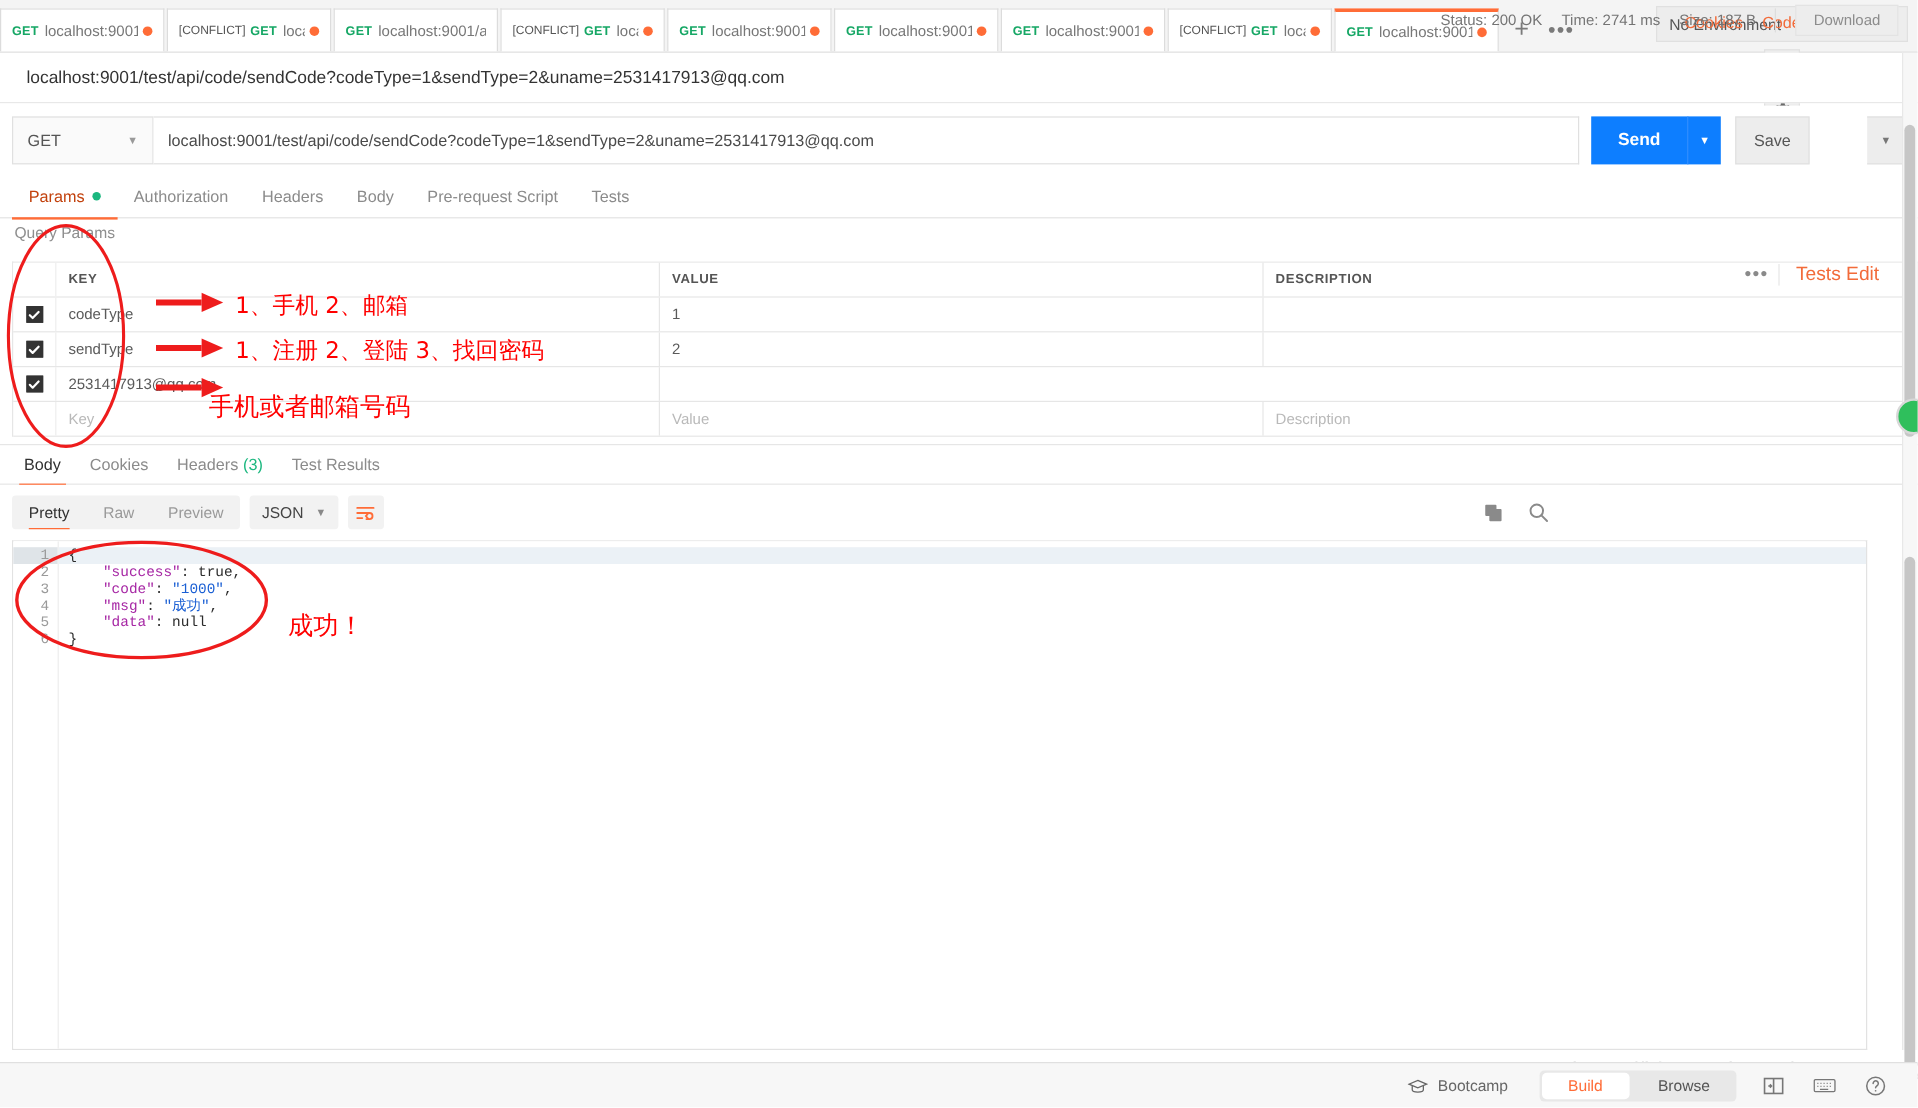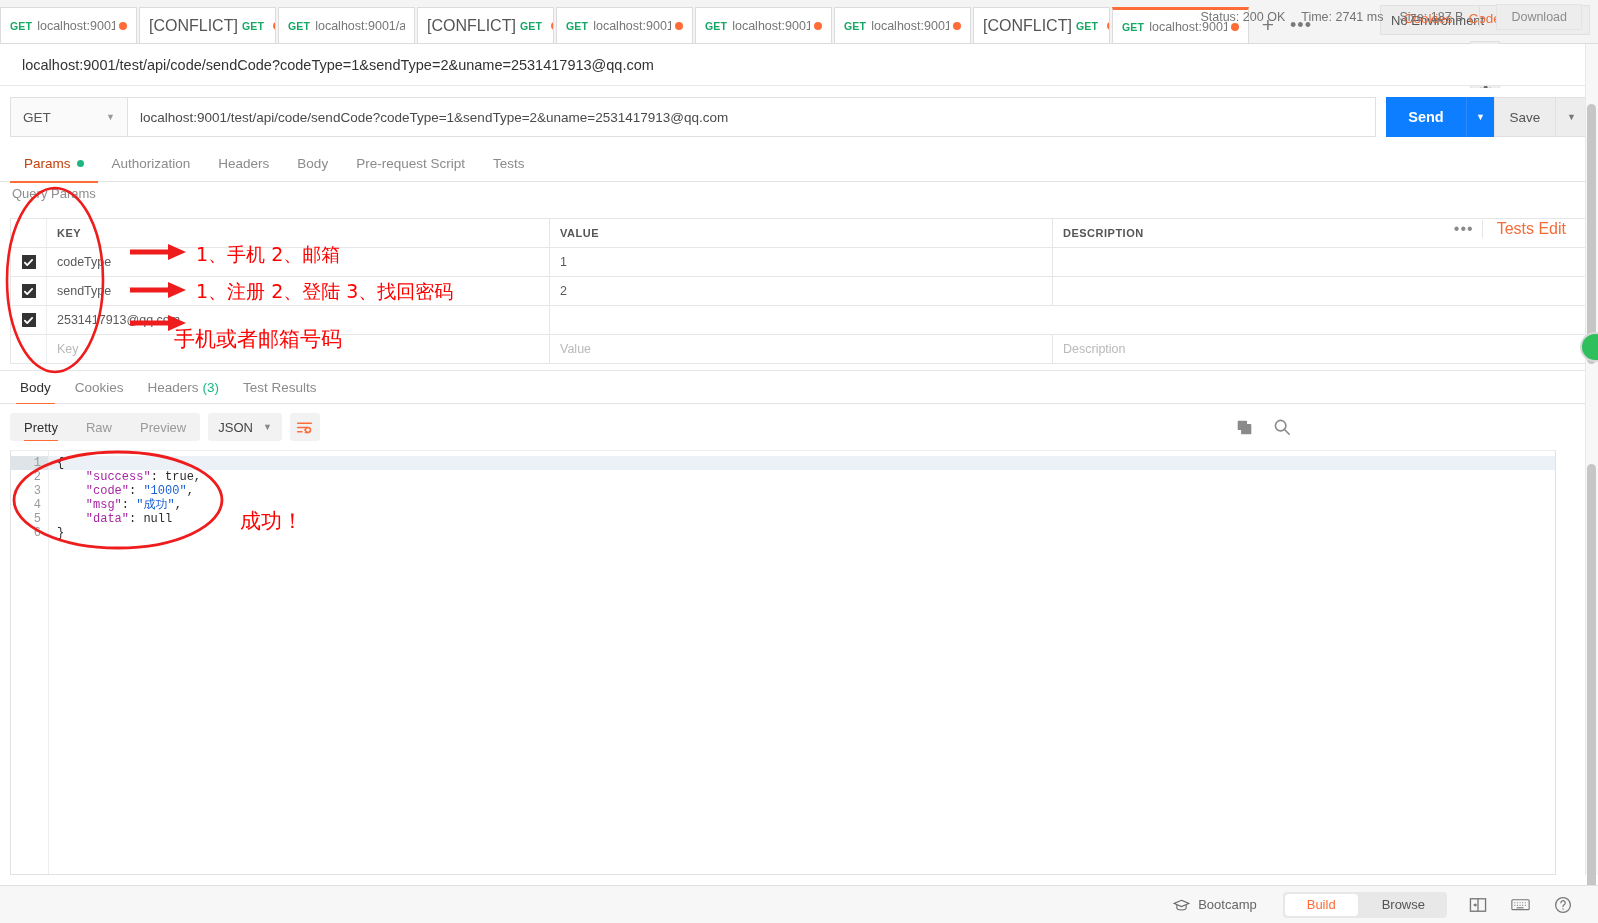--- a/index.html
+++ b/index.html
@@ -30,21 +30,21 @@
     margin-right: 2px;
     display: flex; align-items: center;
     padding: 0 9px;
     font-size: 12.5px;
     color: #6b6b6b;
     white-space: nowrap; overflow: hidden;
     cursor: pointer;
   }
   .tab.active { background: #fff; border-top: 3px solid #ff6c37; }
   .tab .method { color: #16a765; font-weight: bold; font-size: 10.5px; margin-right: 5px; letter-spacing: .2px; }
-  .tab .conflict { color: #555; font-size: 16px; margin-right: 4px; }
+  .tab .conflict { color: #555; font-size: 10px; margin-right: 4px; }
   .tab .tname { color: #777; font-size: 12.5px; overflow: hidden; text-overflow: clip; flex: 1; }
   .tab .dot { width: 8px; height: 8px; border-radius: 50%; background: #ff6c37; flex: 0 0 auto; margin-left: 4px; }
 
   .tab-plus, .tab-more {
     height: 36px; display: flex; align-items: center; justify-content: center;
     color: #7a7a7a; cursor: pointer; background: transparent;
   }
   .tab-plus { width: 34px; font-size: 21px; font-weight: 300; }
   .tab-more { width: 32px; font-size: 18px; letter-spacing: 1px; }
 
@@ -98,21 +98,21 @@
     height: 40px; width: 80px; background: #0d7eff; color: #fff;
     display: flex; align-items: center; justify-content: center;
     font-size: 14.5px; font-weight: bold; cursor: pointer;
   }
   .send-caret {
     height: 40px; width: 28px; background: #0d7eff; color: #fff;
     display: flex; align-items: center; justify-content: center;
     font-size: 9px; cursor: pointer;
     border-left: 1px solid #2b8bff;
   }
-  .save-group { display: flex; margin-left: 0; }
+  .save-group { display: flex; margin-left: 12px; gap: 48px; }
   .save-btn {
     height: 40px; width: 62px; background: #ededed; border: 1px solid #e0e0e0;
     color: #555; display: flex; align-items: center; justify-content: center;
     font-size: 13.5px; cursor: pointer;
   }
   .save-caret {
     height: 40px; width: 32px; background: #ededed; border: 1px solid #e0e0e0;
     border-left: none; color: #777;
     display: flex; align-items: center; justify-content: center;
     font-size: 9px; cursor: pointer;

